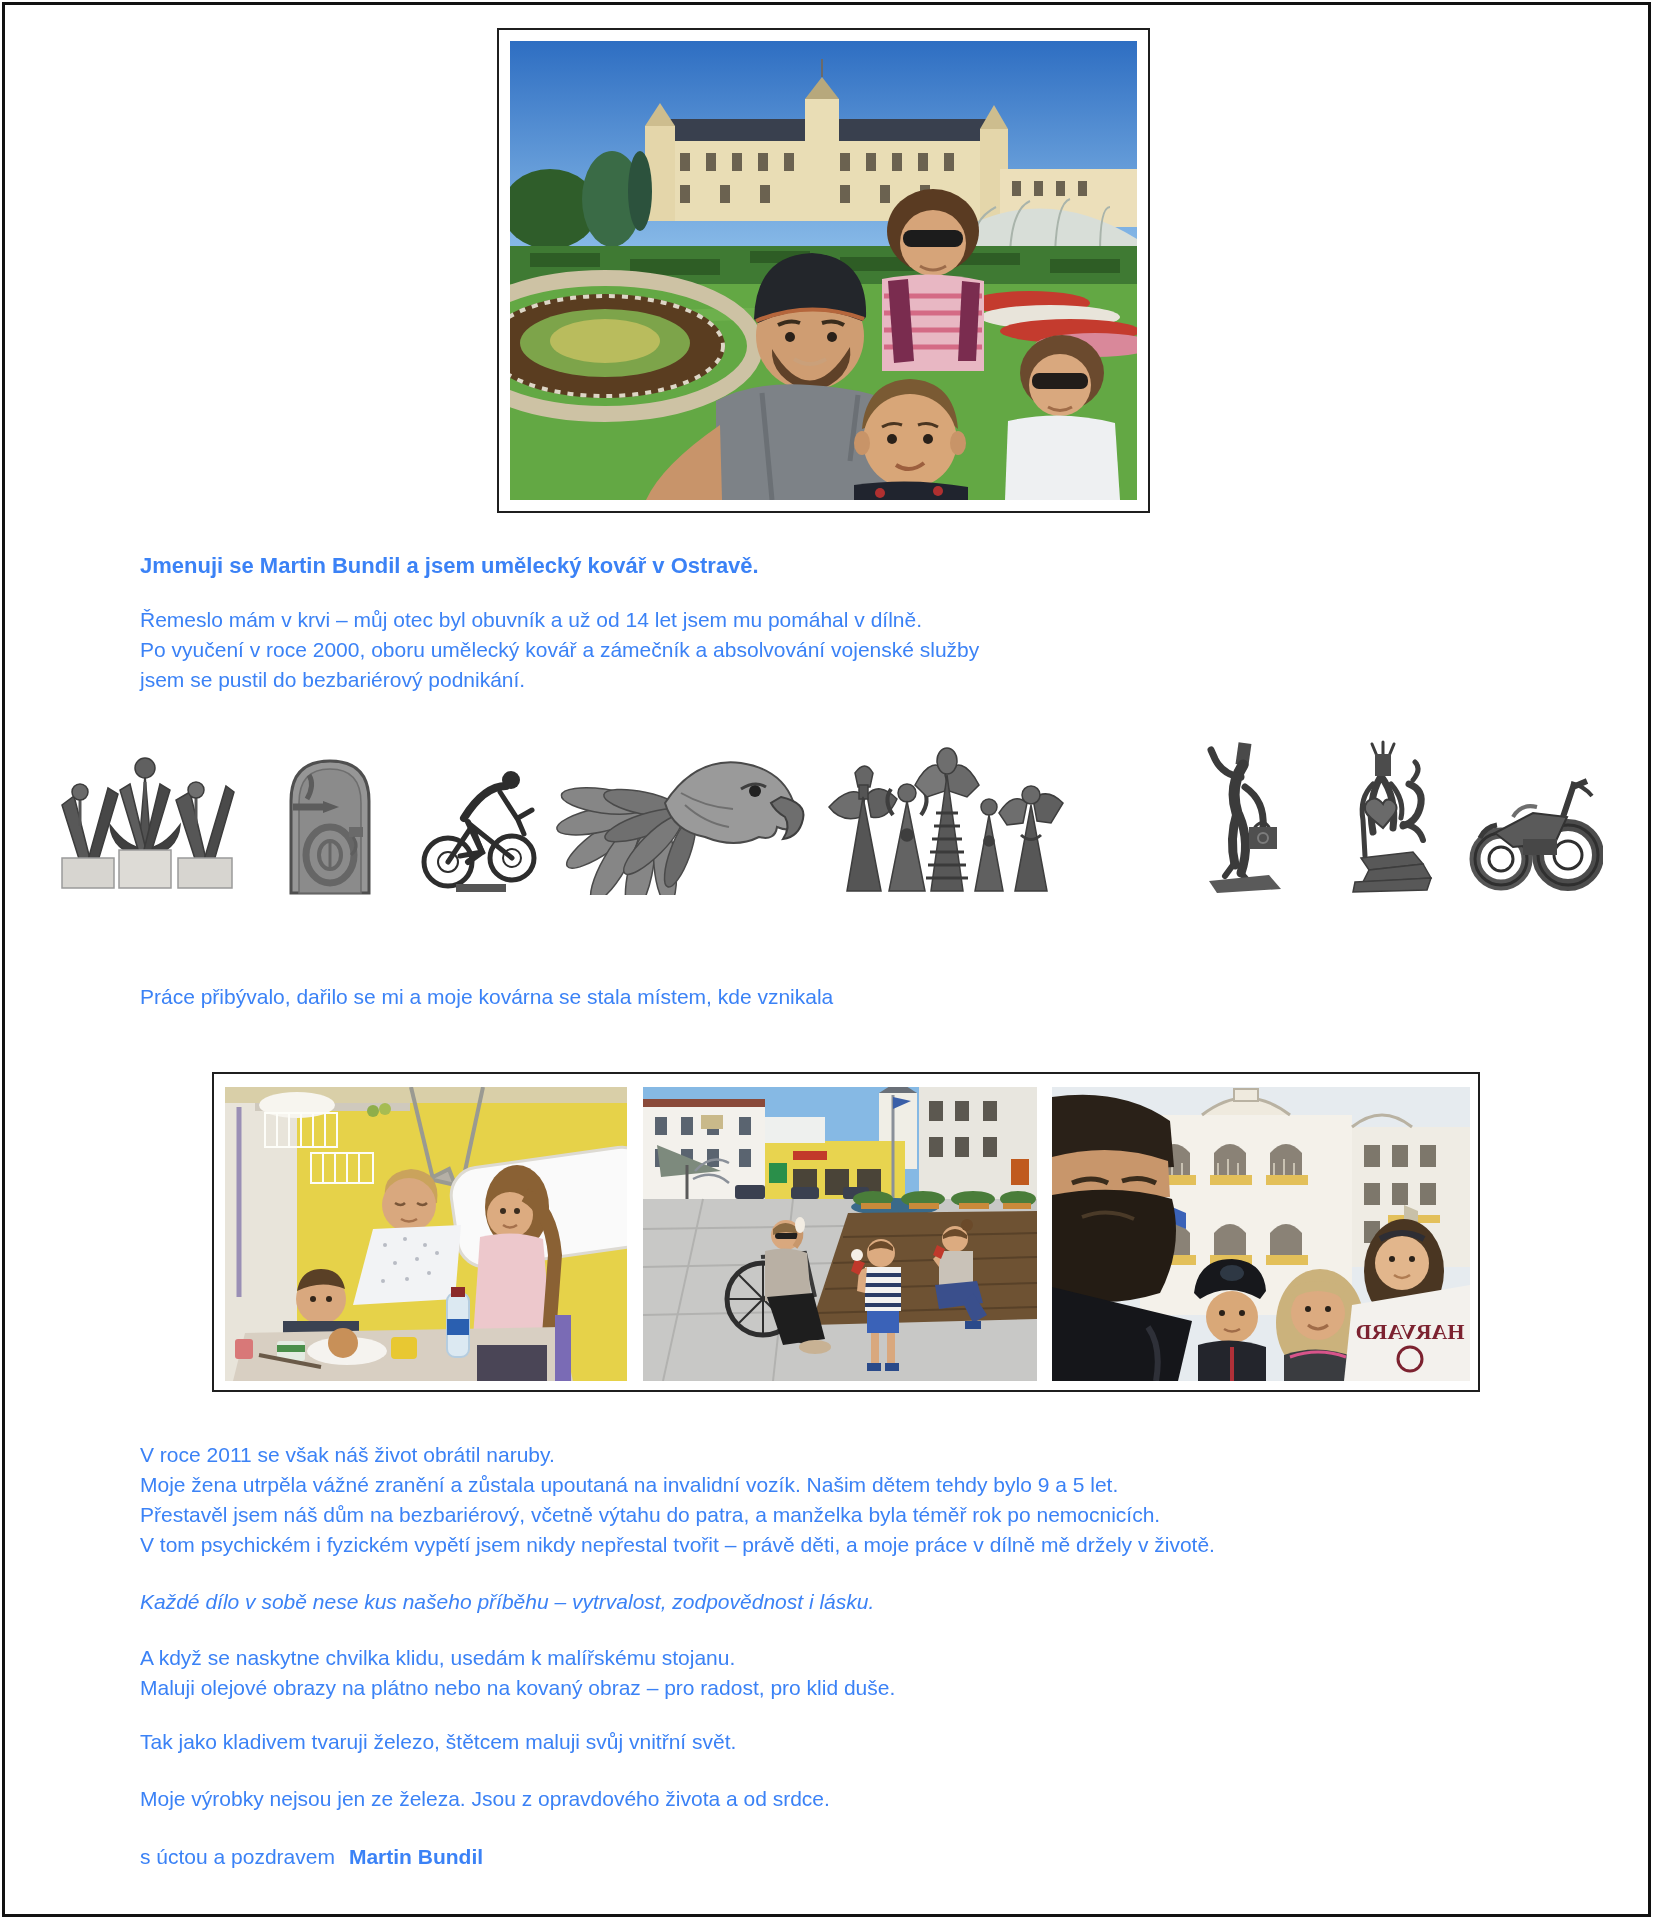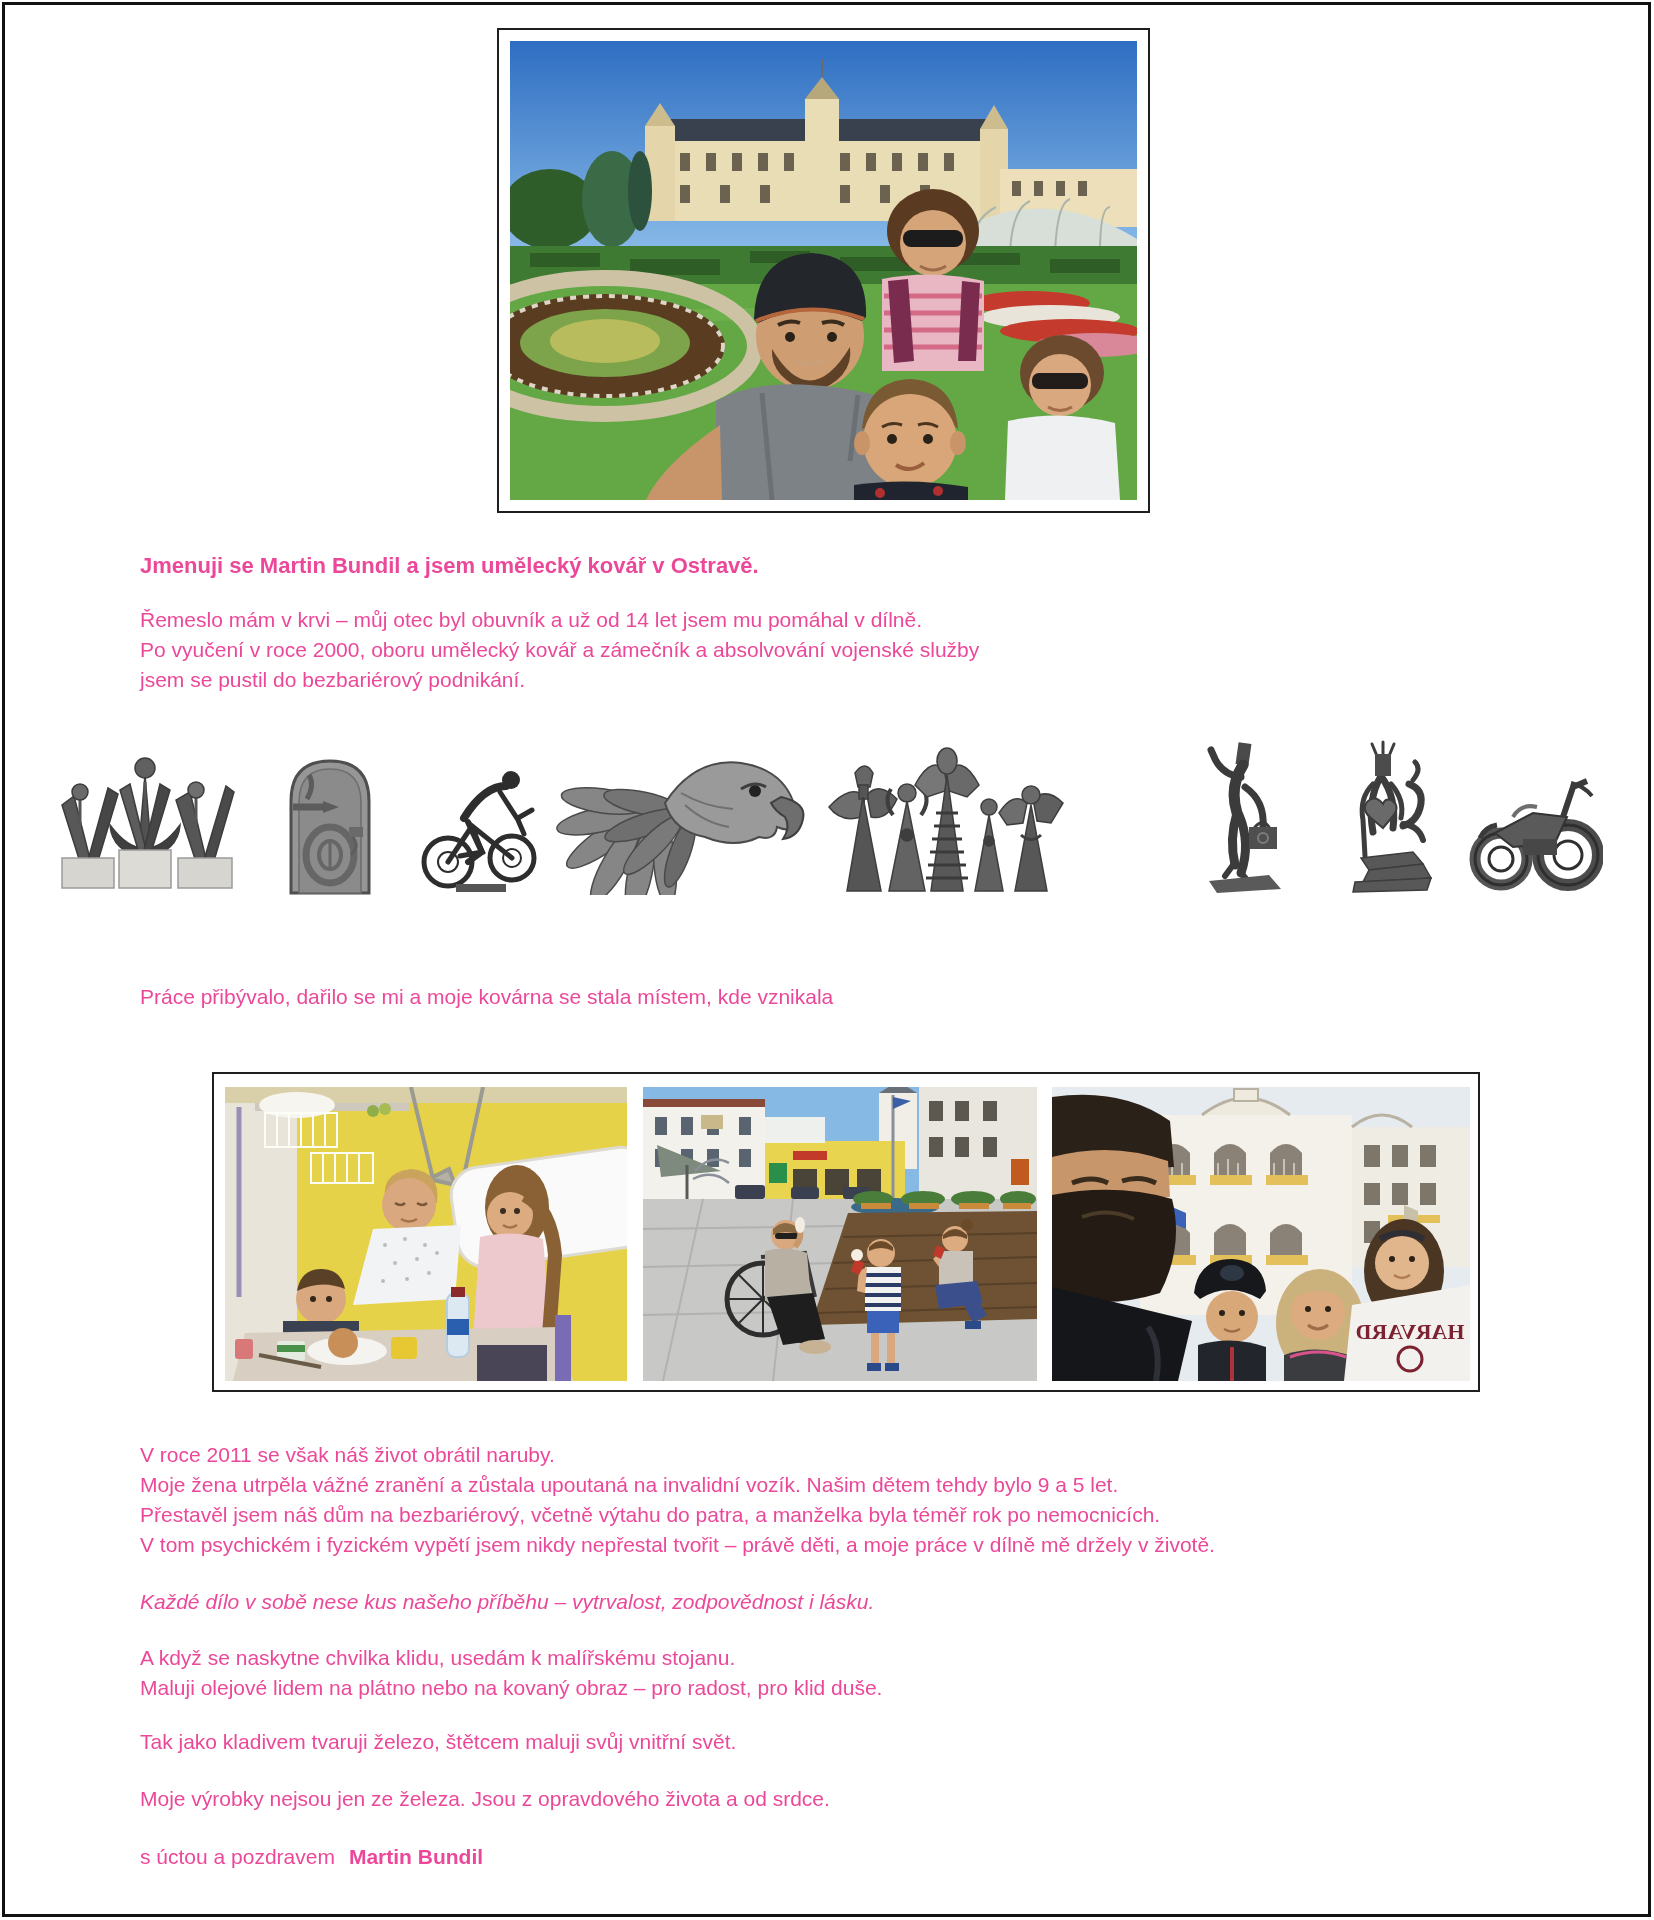--- a/index.html
+++ b/index.html
@@ -1,17 +1,17 @@
 <!DOCTYPE html>
 <html><head>
 <meta charset="utf-8">
 <style>
   html,body{margin:0;padding:0;background:#fff;}
   .page{position:relative;width:1654px;height:1920px;background:#fff;
-        font-family:"Liberation Sans","DejaVu Sans",sans-serif;color:#ec4899;}
+        font-family:"Liberation Sans","DejaVu Sans",sans-serif;color:#3b82f6;}
   .page-border{position:absolute;left:2px;top:2px;right:3px;bottom:3px;border:3px solid #111;pointer-events:none;}
   .photo-frame{position:absolute;border:2px solid #1f1f1f;background:#fff;box-sizing:border-box;}
   .photo-frame svg{display:block;}
   .txt{position:absolute;left:140px;font-size:21px;line-height:30px;white-space:nowrap;}
   .heading{font-weight:bold;font-size:22px;}
   .sculpture-row{position:absolute;left:0;top:698px;width:1654px;height:202px;}
   .sculpt{position:absolute;bottom:5px;margin:0;}
   .sculpt svg{display:block;}
   .strip-frame{position:absolute;left:212px;top:1072px;width:1268px;height:320px;
                border:2px solid #1f1f1f;box-sizing:border-box;background:#fff;}
@@ -660,21 +660,21 @@
     <div>V roce 2011 se však náš život obrátil naruby.</div>
     <div>Moje žena utrpěla vážné zranění a zůstala upoutaná na invalidní vozík. Našim dětem tehdy bylo 9 a 5 let.</div>
     <div>Přestavěl jsem náš dům na bezbariérový, včetně výtahu do patra, a manželka byla téměř rok po nemocnicích.</div>
     <div>V tom psychickém i fyzickém vypětí jsem nikdy nepřestal tvořit – právě děti, a moje práce v dílně mě držely v životě.</div>
   </div>
 
   <div class="txt" style="top:1587px;font-style:italic;">Každé dílo v sobě nese kus našeho příběhu – vytrvalost, zodpovědnost i lásku.</div>
 
   <div class="txt" style="top:1643px;">
     <div>A když se naskytne chvilka klidu, usedám k malířskému stojanu.</div>
-    <div>Maluji olejové lidem na plátno nebo na kovaný obraz – pro radost, pro klid duše.</div>
+    <div>Maluji olejové obrazy na plátno nebo na kovaný obraz – pro radost, pro klid duše.</div>
   </div>
 
   <div class="txt" style="top:1727px;">Tak jako kladivem tvaruji železo, štětcem maluji svůj vnitřní svět.</div>
 
   <div class="txt" style="top:1784px;">Moje výrobky nejsou jen ze železa. Jsou z opravdového života a od srdce.</div>
 
   <div class="txt" style="top:1842px;">
     <span>s úctou a pozdravem</span><span class="sig-name">Martin Bundil</span>
   </div>
 </div>

